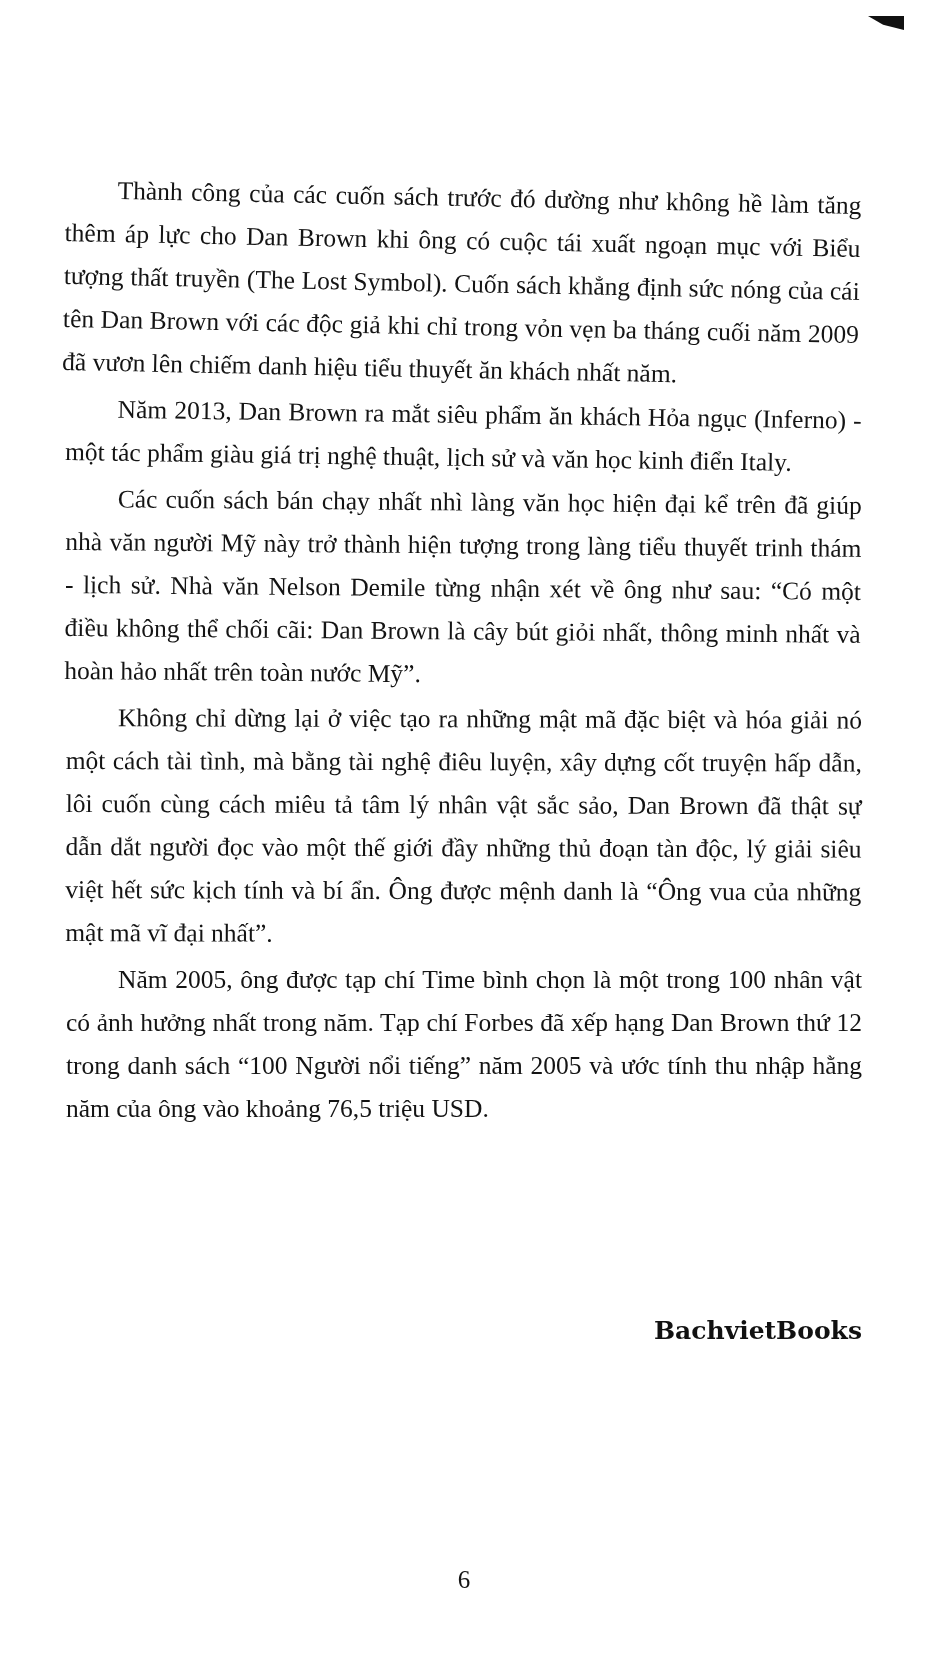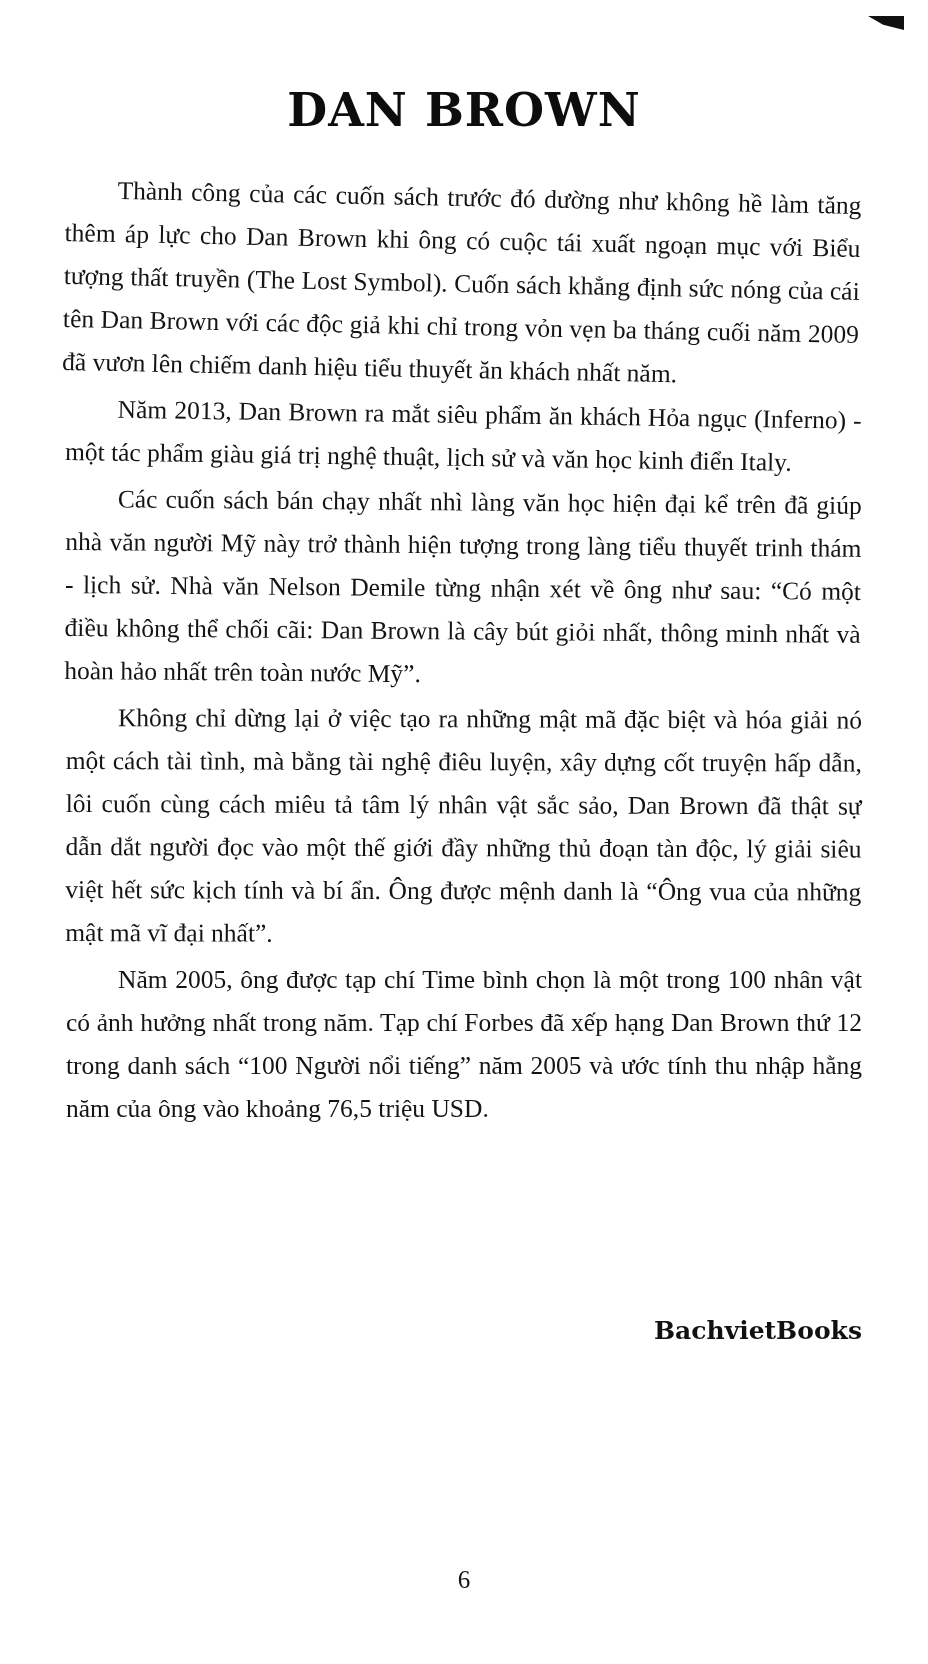--- a/index.html
+++ b/index.html
@@ -90,21 +90,20 @@
     color: #141414;
   }
 </style>
 </head>
 <body>
 
 <div class="page">
 
   <div class="scan-mark"></div>
 
-  <h1 class="book-title">DAN BROWN</h1>
 
   <div class="body-text">
     <p class="para skew-1">Thành công của các cuốn sách trước đó dường như không hề làm tăng thêm áp lực cho Dan Brown khi ông có cuộc tái xuất ngoạn mục với Biểu tượng thất truyền (The Lost Symbol). Cuốn sách khẳng định sức nóng của cái tên Dan Brown với các độc giả khi chỉ trong vỏn vẹn ba tháng cuối năm 2009 đã vươn lên chiếm danh hiệu tiểu thuyết ăn khách nhất năm.</p>
     <p class="para skew-2">Năm 2013, Dan Brown ra mắt siêu phẩm ăn khách Hỏa ngục (Inferno) - một tác phẩm giàu giá trị nghệ thuật, lịch sử và văn học kinh điển Italy.</p>
     <p class="para skew-3">Các cuốn sách bán chạy nhất nhì làng văn học hiện đại kể trên đã giúp nhà văn người Mỹ này trở thành hiện tượng trong làng tiểu thuyết trinh thám - lịch sử. Nhà văn Nelson Demile từng nhận xét về ông như sau: “Có một điều không thể chối cãi: Dan Brown là cây bút giỏi nhất, thông minh nhất và hoàn hảo nhất trên toàn nước Mỹ”.</p>
     <p class="para skew-4">Không chỉ dừng lại ở việc tạo ra những mật mã đặc biệt và hóa giải nó một cách tài tình, mà bằng tài nghệ điêu luyện, xây dựng cốt truyện hấp dẫn, lôi cuốn cùng cách miêu tả tâm lý nhân vật sắc sảo, Dan Brown đã thật sự dẫn dắt người đọc vào một thế giới đầy những thủ đoạn tàn độc, lý giải siêu việt hết sức kịch tính và bí ẩn. Ông được mệnh danh là “Ông vua của những mật mã vĩ đại nhất”.</p>
     <p class="para skew-5">Năm 2005, ông được tạp chí Time bình chọn là một trong 100 nhân vật có ảnh hưởng nhất trong năm. Tạp chí Forbes đã xếp hạng Dan Brown thứ 12 trong danh sách “100 Người nổi tiếng” năm 2005 và ước tính thu nhập hằng năm của ông vào khoảng 76,5 triệu USD.</p>
   </div>
 
   <div class="publisher">BachvietBooks</div>

